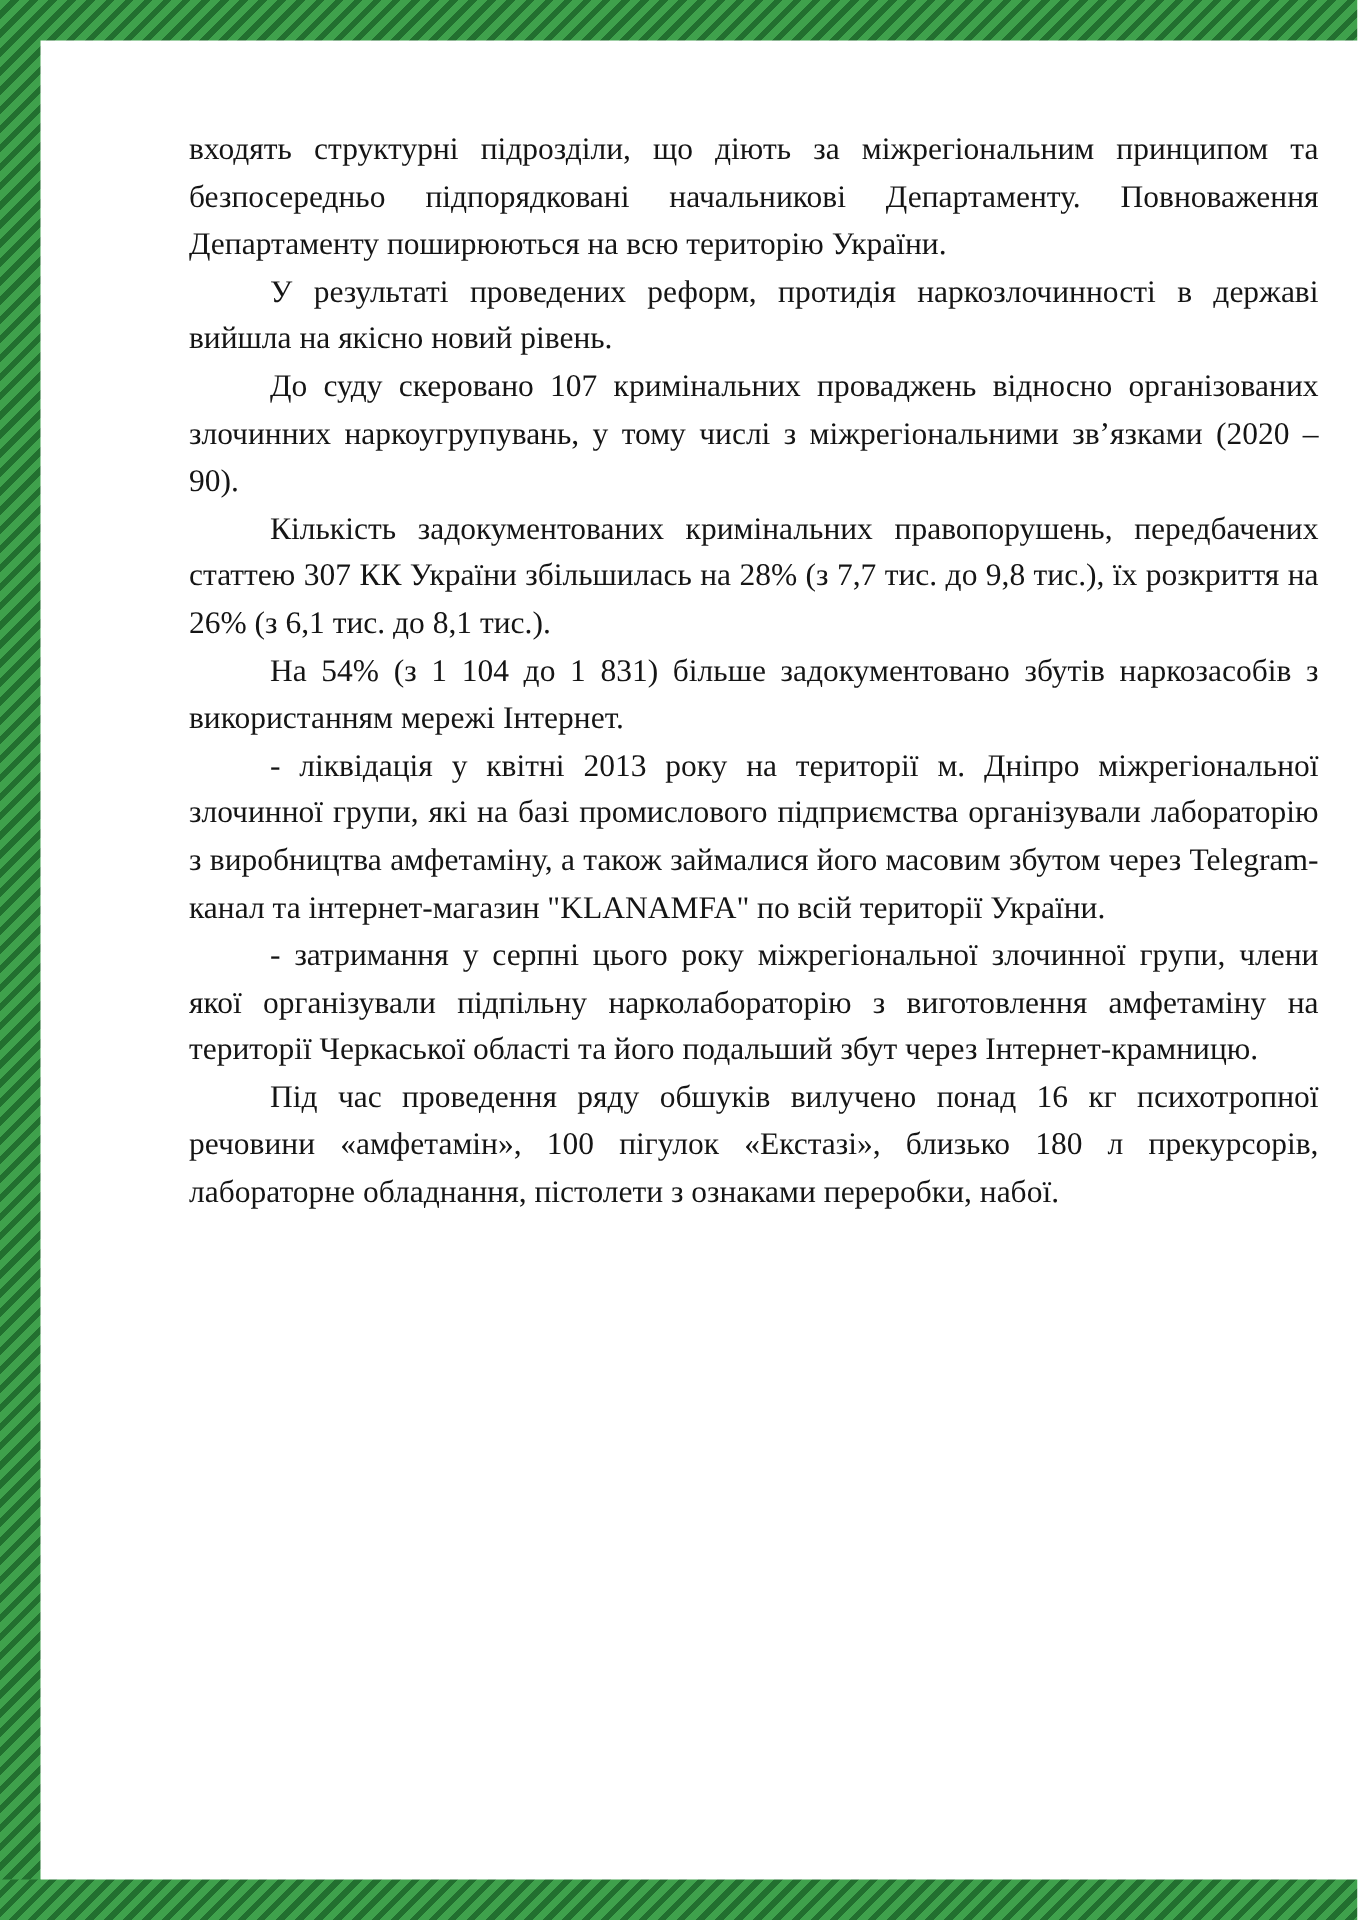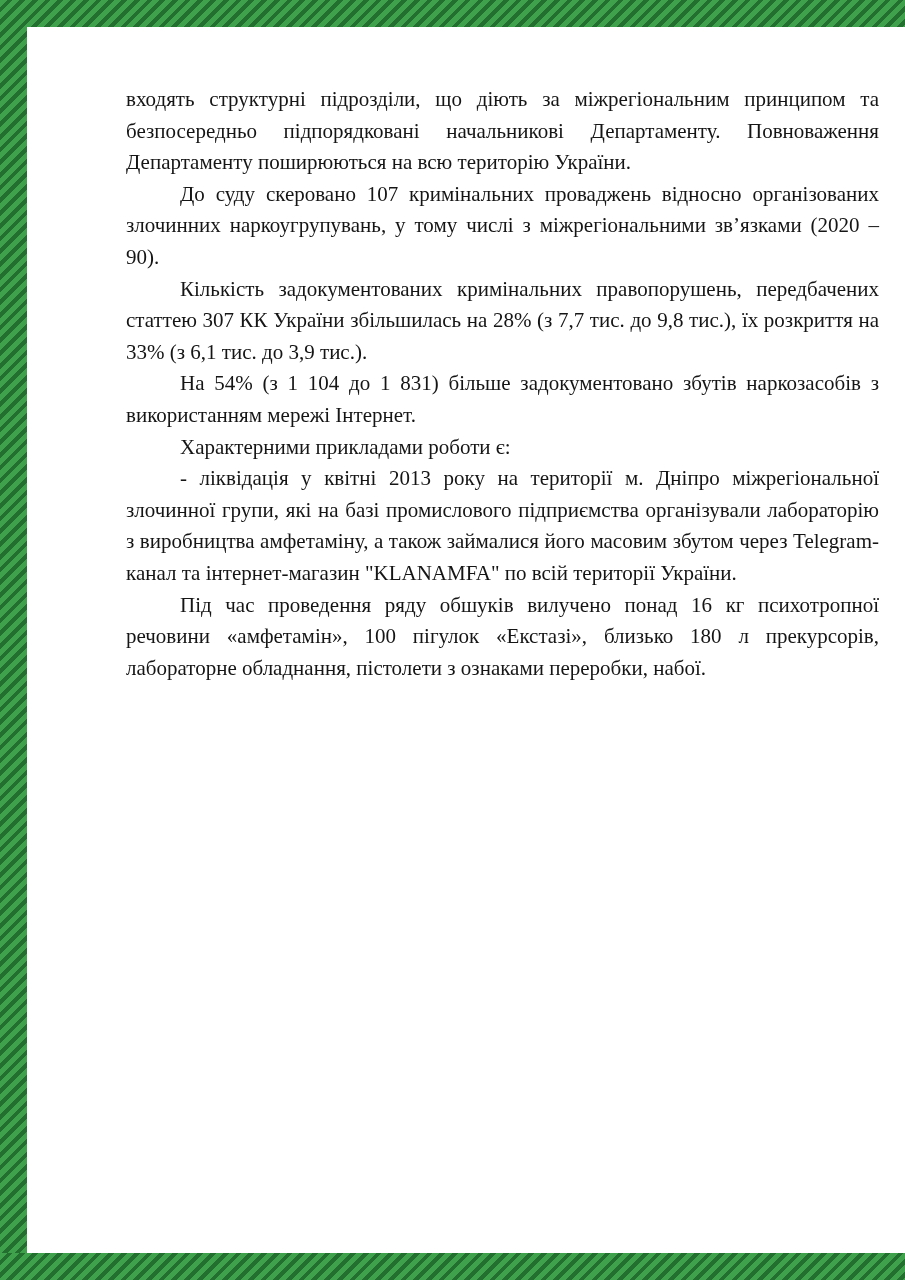--- a/index.html
+++ b/index.html
@@ -55,24 +55,25 @@
     text-indent: 0;
   }
 </style>
 </head>
 <body>
 
 <div class="viewport">
   <div class="document-page">
     <div class="document-body">
         <p class="para no-indent">входять структурні підрозділи, що діють за міжрегіональним принципом та безпосередньо підпорядковані начальникові Департаменту. Повноваження Департаменту поширюються на всю територію України.</p>
+        <p class="para">У результаті проведених реформ, протидія наркозлочинності в державі вийшла на якісно новий рівень.</p>
         <p class="para">До суду скеровано 107 кримінальних проваджень відносно організованих злочинних наркоугрупувань, у тому числі з міжрегіональними зв’язками (2020 – 90).</p>
-        <p class="para">Кількість задокументованих кримінальних правопорушень, передбачених статтею 307 КК України збільшилась на 28% (з 7,7 тис. до 9,8 тис.), їх розкриття на 33% (з 6,1 тис. до 3,9 тис.).</p>
+        <p class="para">Кількість задокументованих кримінальних правопорушень, передбачених статтею 307 КК України збільшилась на 28% (з 7,7 тис. до 9,8 тис.), їх розкриття на 26% (з 6,1 тис. до 8,1 тис.).</p>
         <p class="para">На 54% (з 1 104 до 1 831) більше задокументовано збутів наркозасобів з використанням мережі Інтернет.</p>
-        <p class="para">Характерними прикладами роботи є:</p>
         <p class="para">- ліквідація у квітні 2013 року на території м. Дніпро міжрегіональної злочинної групи, які на базі промислового підприємства організували лабораторію з виробництва амфетаміну, а також займалися його масовим збутом через Telegram-канал та інтернет-магазин "KLANAMFA" по всій території України.</p>
+        <p class="para">- затримання у серпні цього року міжрегіональної злочинної групи, члени якої організували підпільну нарколабораторію з виготовлення амфетаміну на території Черкаської області та його подальший збут через Інтернет-крамницю.</p>
         <p class="para">Під час проведення ряду обшуків вилучено понад 16 кг психотропної речовини «амфетамін», 100 пігулок «Екстазі», близько 180 л прекурсорів, лабораторне обладнання, пістолети з ознаками переробки, набої.</p>
       </div>
   </div>
   <div class="hatch hatch-top" style="background: repeating-linear-gradient(135deg, rgb(63, 161, 76) 0px, rgb(63, 161, 76) 5px, rgb(34, 111, 47) 5px, rgb(34, 111, 47) 9px);"></div>
   <div class="hatch hatch-left" style="background: repeating-linear-gradient(135deg, rgb(63, 161, 76) 0px, rgb(63, 161, 76) 5px, rgb(34, 111, 47) 5px, rgb(34, 111, 47) 9px);"></div>
   <div class="hatch hatch-bottom" style="background: repeating-linear-gradient(135deg, rgb(63, 161, 76) 0px, rgb(63, 161, 76) 5px, rgb(34, 111, 47) 5px, rgb(34, 111, 47) 9px);"></div>
 </div>
 
 </body></html>

